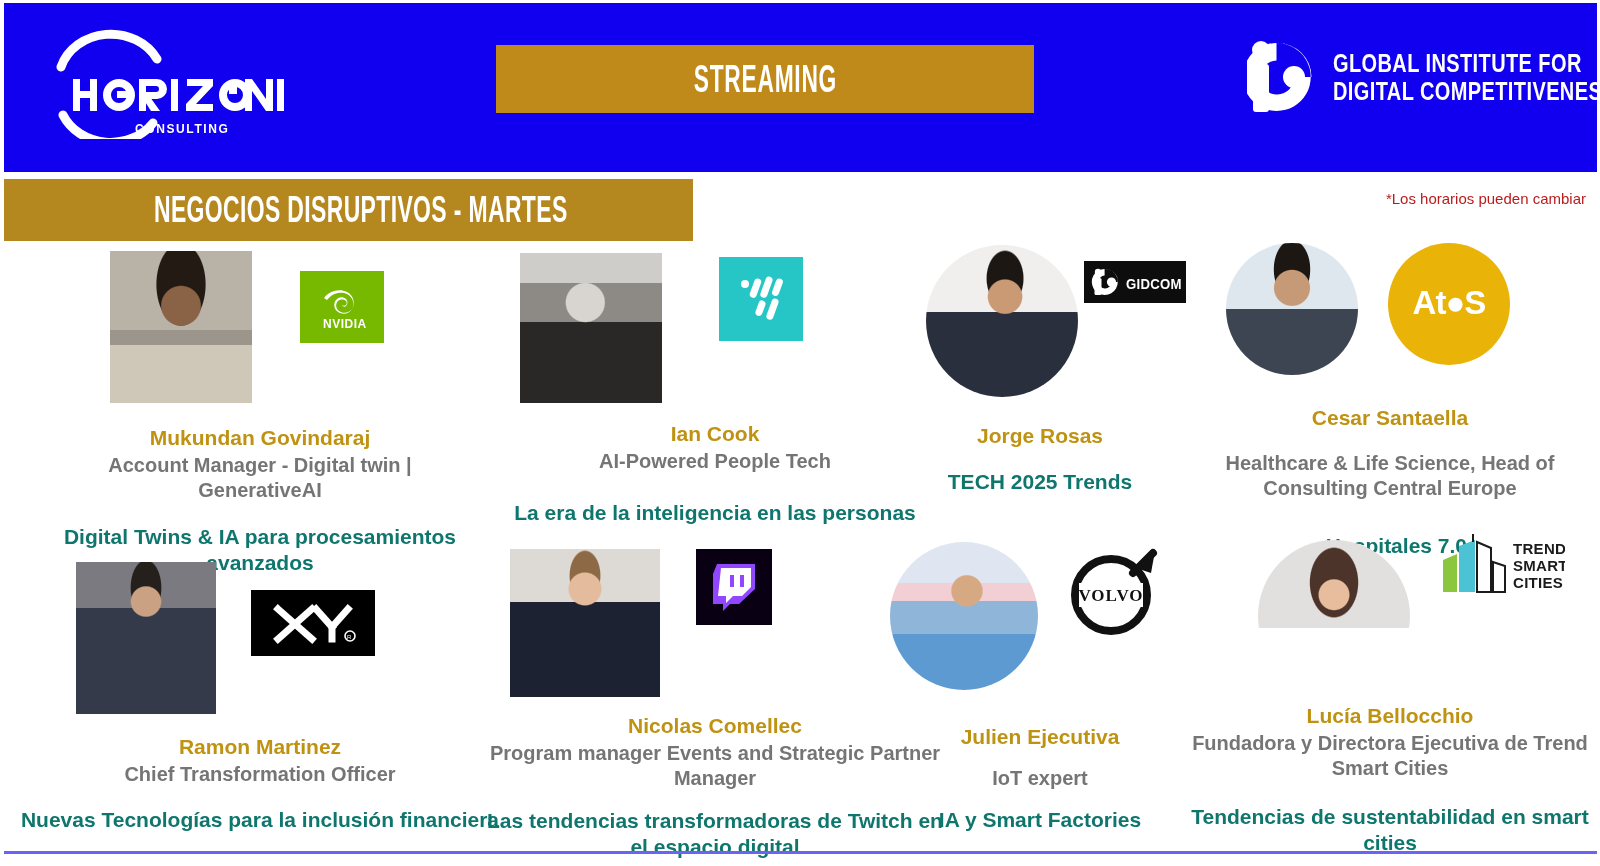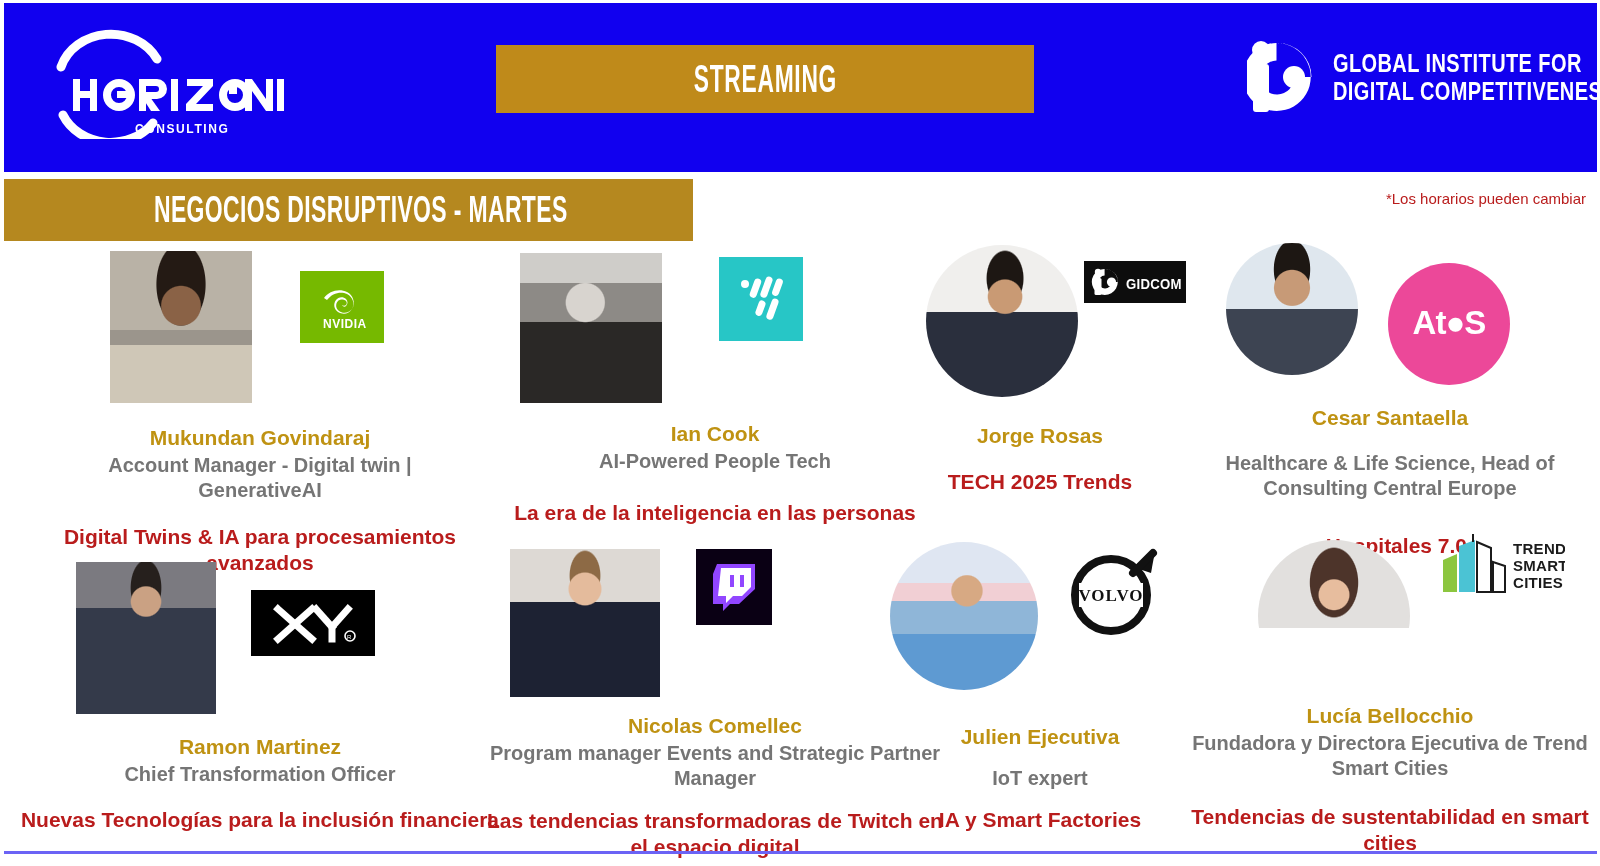--- a/index.html
+++ b/index.html
@@ -68,21 +68,21 @@
   .photo{
     position:absolute;background:#cfcfcf;background-size:cover;background-position:center;
     overflow:hidden;
   }
   .photo.circ{border-radius:50%;}
   .brand{position:absolute;display:flex;align-items:center;justify-content:center;overflow:hidden;}
 
   .names{text-align:center;}
   .sp-name{color:#bf9212;font-weight:700;font-size:21px;line-height:1.25;}
   .sp-role{color:#757575;font-weight:700;font-size:20px;line-height:1.22;margin-top:2px;}
-  .sp-topic{color:#b91c1c;font-weight:700;font-size:21px;line-height:1.25;margin-top:22px;}
+  .sp-topic{color:#0f766e;font-weight:700;font-size:21px;line-height:1.25;margin-top:22px;}
 
   .bottom-rule{
     position:absolute;left:4px;top:851px;width:1593px;height:3px;background:#6b63f5;
   }
 
   
   .p-muk{background:
      radial-gradient(circle at 50% 36%, #8a6246 0 16%, rgba(0,0,0,0) 17%),
      radial-gradient(ellipse at 50% 22%, #241a14 0 24%, rgba(0,0,0,0) 25%),
      linear-gradient(180deg,#b9b2a6 0 52%, #9b958c 52% 62%, #cfc7b7 62% 100%),
@@ -314,21 +314,21 @@
           <div class="sp-topic" style="margin-top:16px;">IA y Smart Factories</div>
         </div>
       </div>
     </div>
 
     <div class="col c4">
 
       <div class="card" style="top:0;">
         <div class="media" style="height:150px;">
           <div class="photo circ p-cesar" style="left:46px;top:0px;width:132px;height:132px;"></div>
-          <div class="brand" style="left:208px;top:20px;width:122px;height:122px;background:#ec4899;border-radius:50%;">
+          <div class="brand" style="left:208px;top:0;width:122px;height:122px;background:#eab308;border-radius:50%;">
             <svg width="104" height="60" viewBox="0 0 104 60" aria-hidden="true">
               <text x="52" y="40" fill="#fff" text-anchor="middle" font-family="Liberation Sans, sans-serif" font-size="33" font-weight="700" letter-spacing="-1">At●S</text>
             </svg>
           </div>
         </div>
         <div class="names" style="padding:12px 16px 0 16px;">
           <div class="sp-name">Cesar Santaella</div>
           <div class="sp-role" style="margin-top:20px;">Healthcare &amp; Life Science, Head of Consulting Central Europe</div>
           <div class="sp-topic" style="margin-top:33px;">- Hospitales 7.0</div>
         </div>

